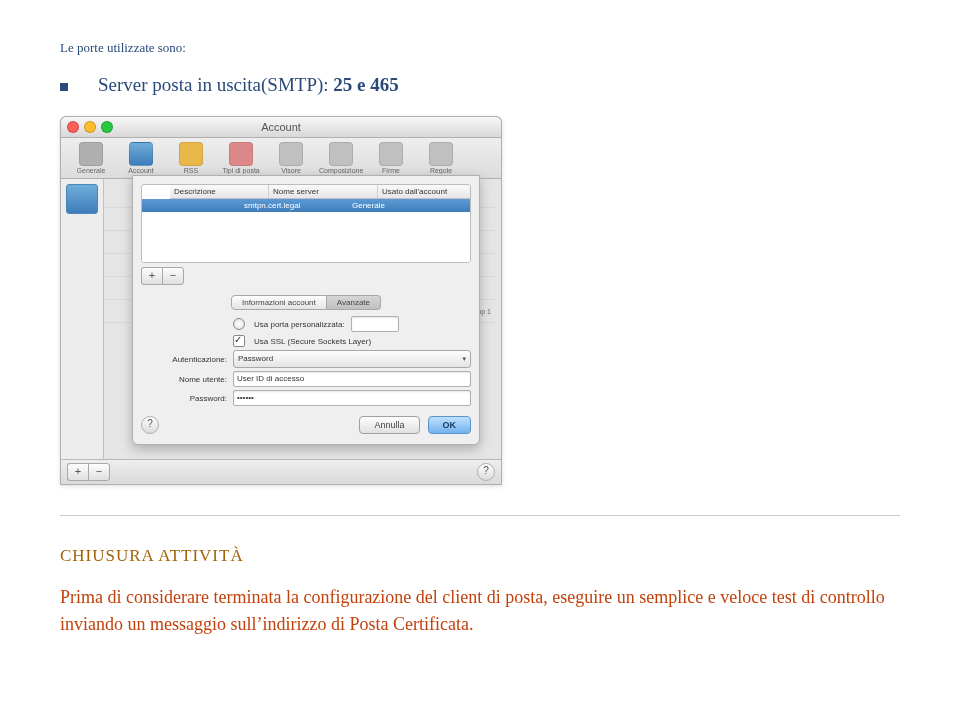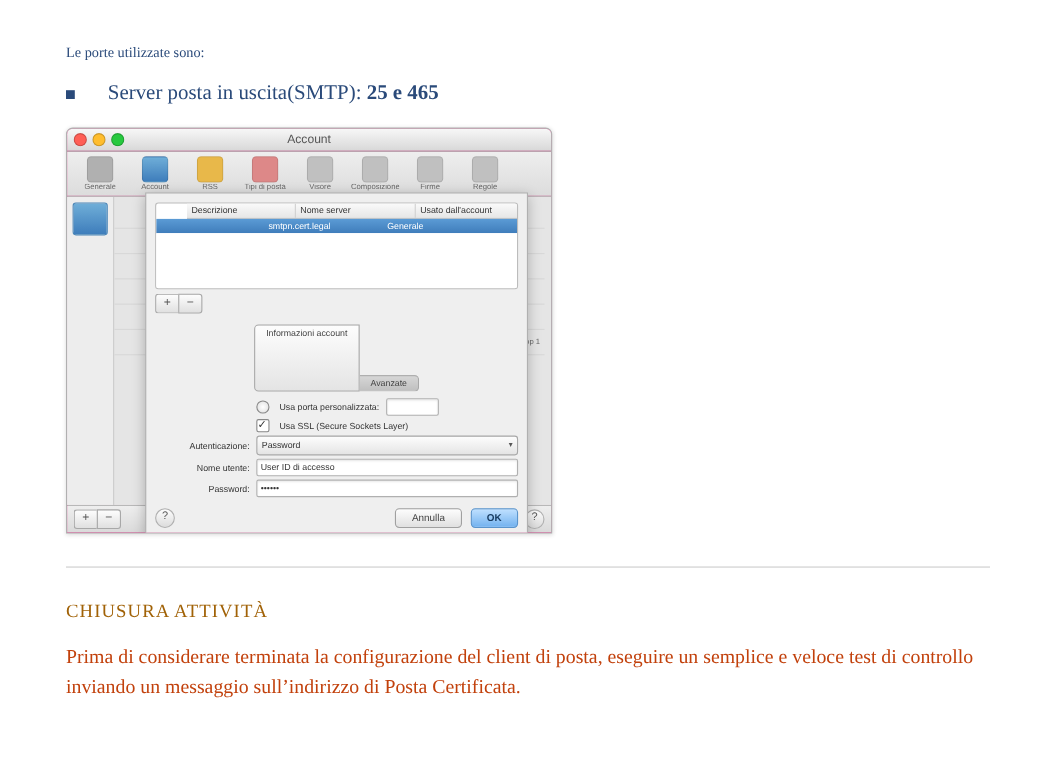--- a/index.html
+++ b/index.html
@@ -177,21 +177,21 @@
     gap: 0;
     margin: 10px 0 6px 0;
   }
   .tab {
     padding: 2px 10px;
     font-size: 8px;
     background: linear-gradient(#fdfdfd, #e4e4e4);
     border: 1px solid #a8a8a8;
   }
   .tab:first-child { border-radius: 4px 0 0 4px; }
-  .tab:last-child { border-radius: 0 4px 4px 0; border-left: none; background: linear-gradient(#d6d6d6, #c0c0c0); margin-top: 46px; }
+  .tab:last-child { border-radius: 0 4px 4px 0; border-left: none; background: linear-gradient(#d6d6d6, #c0c0c0); }
   .form-row {
     display: flex;
     align-items: center;
     margin: 3px 0;
     gap: 6px;
     font-size: 8px;
     color: #333;
   }
   .form-label { width: 86px; text-align: right; }
   .radio {

